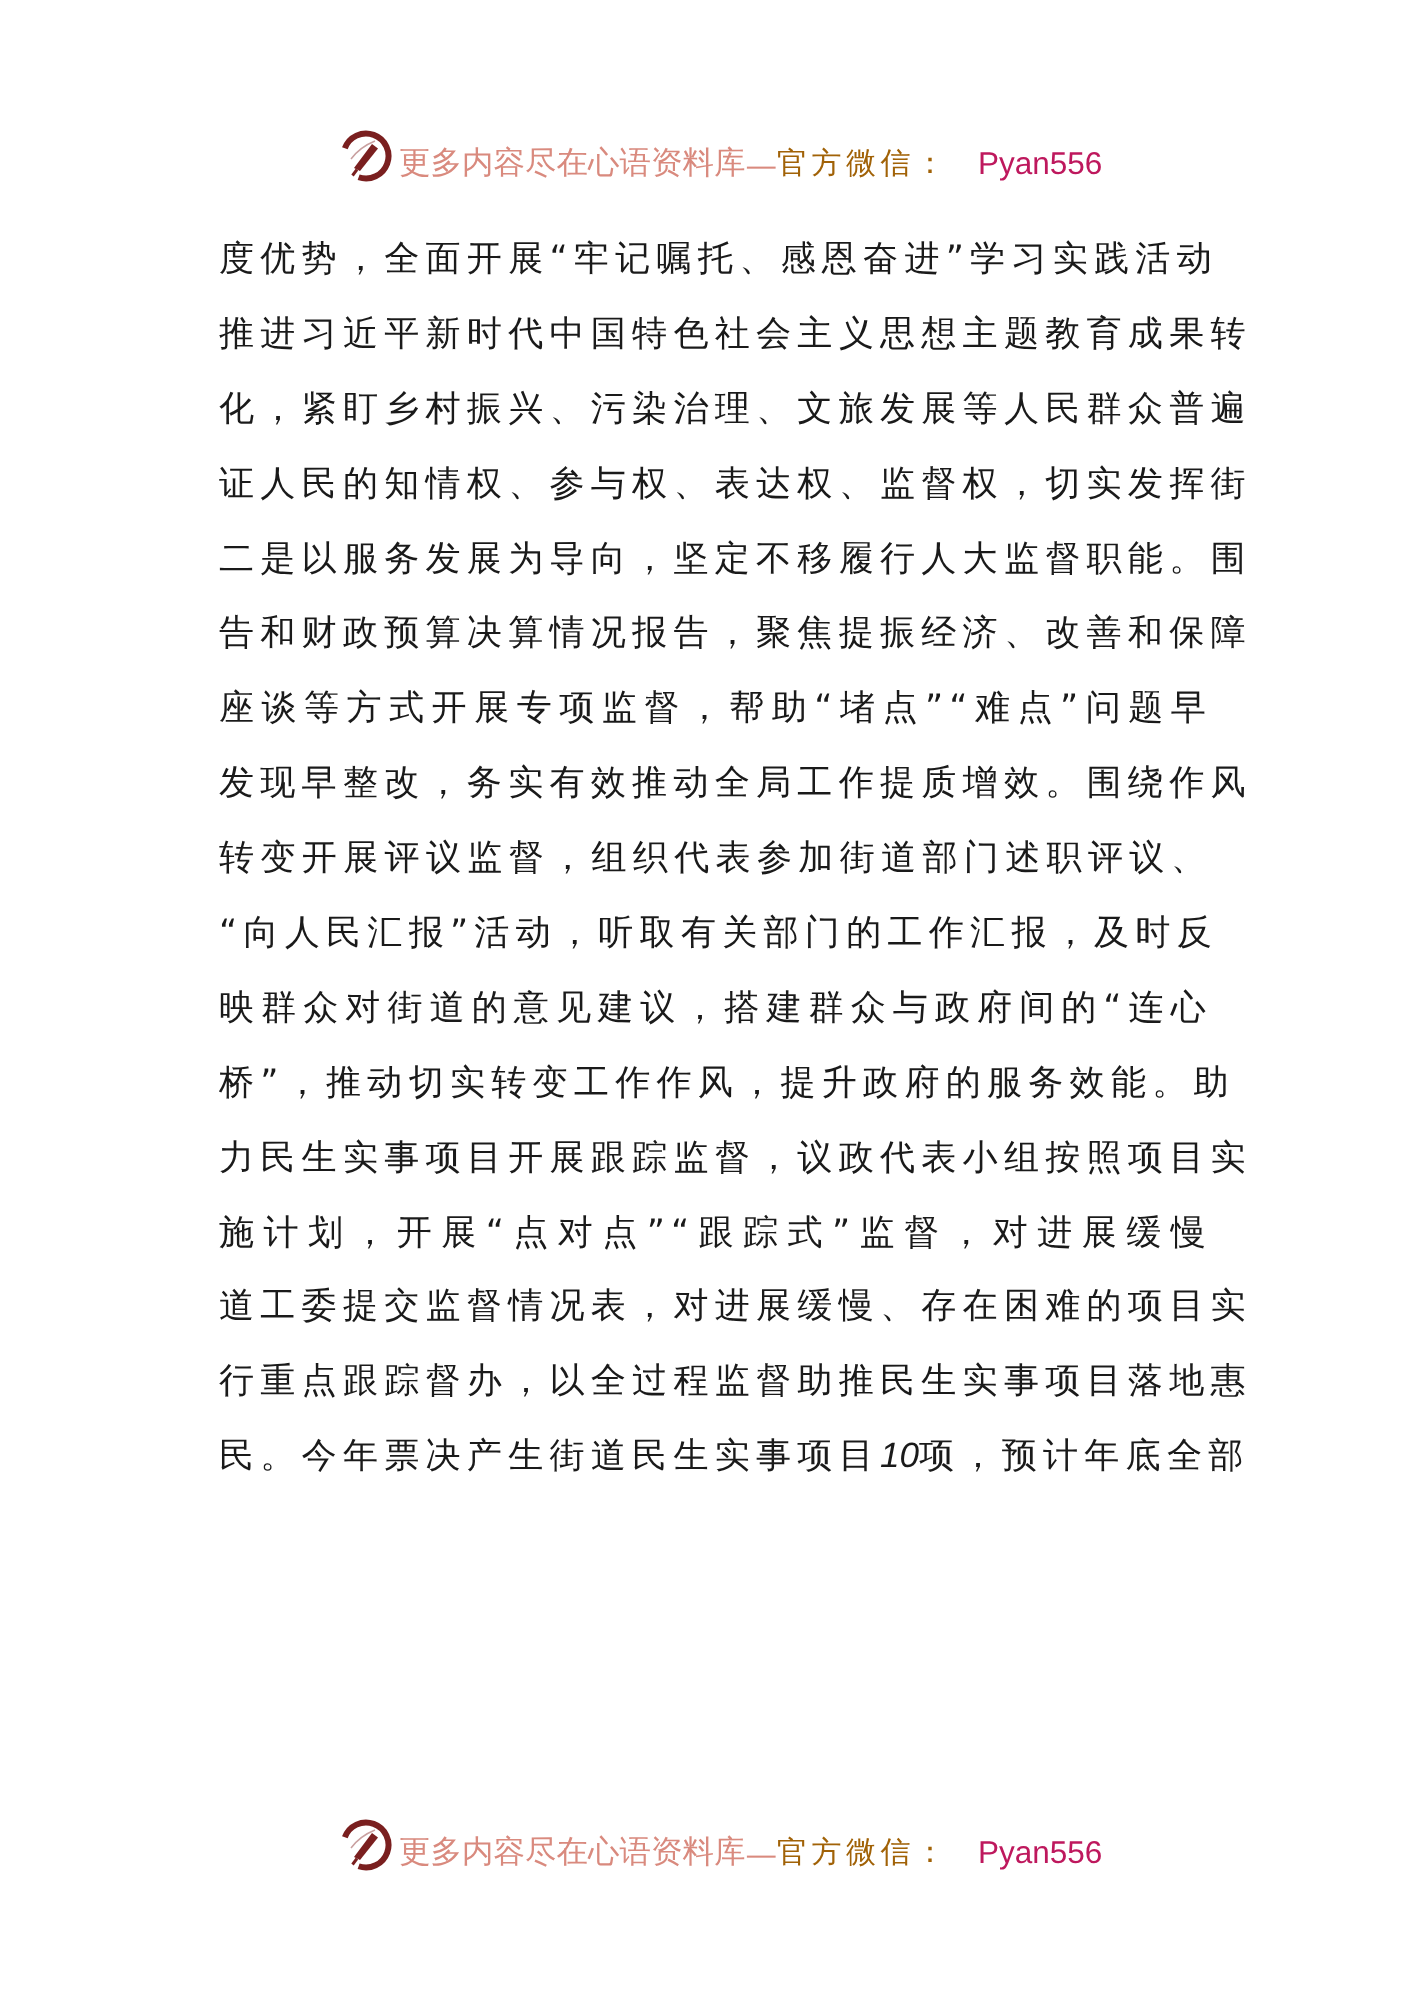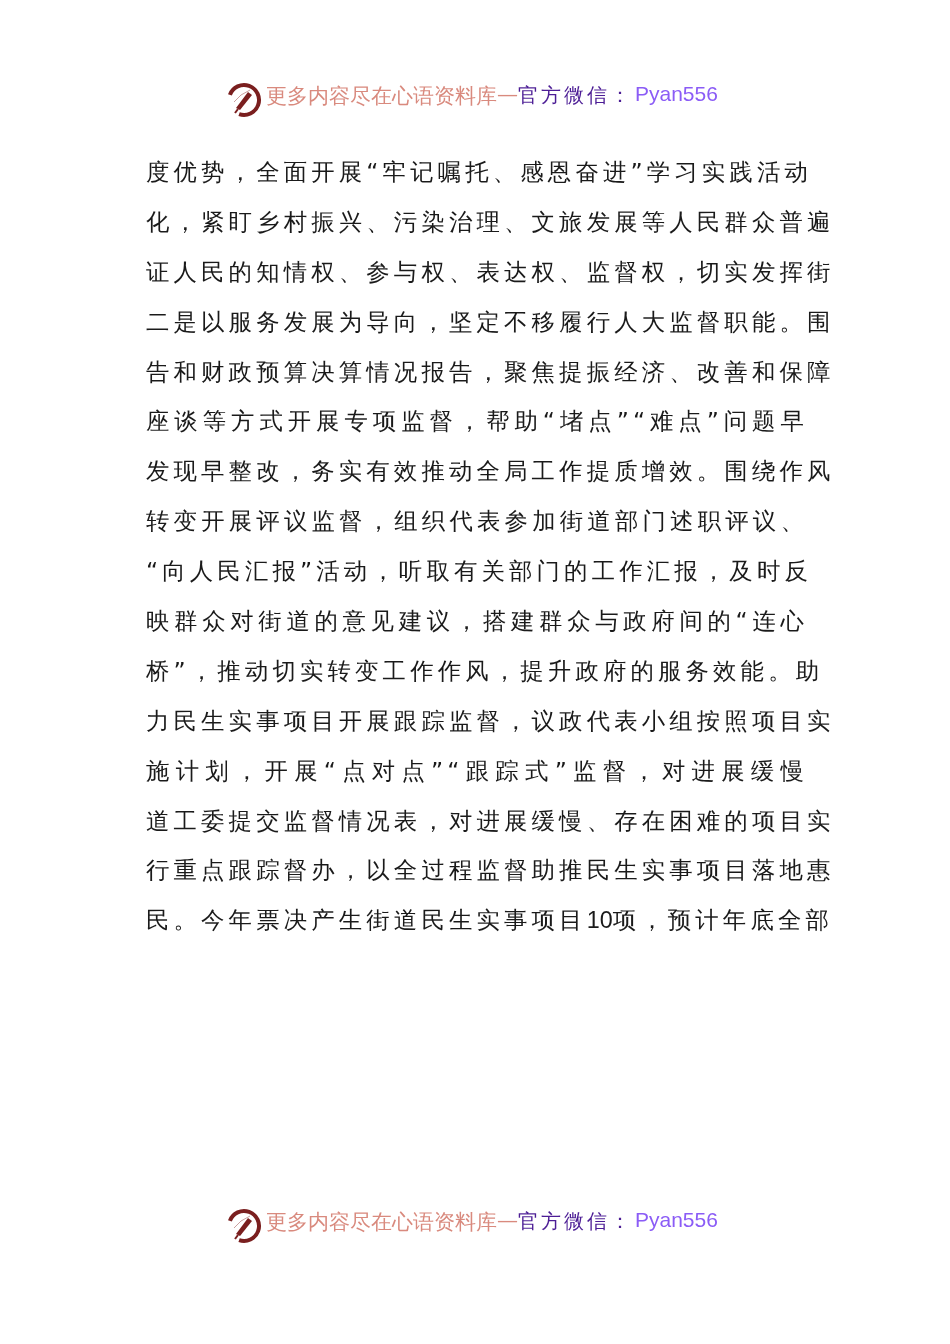--- a/index.html
+++ b/index.html
@@ -1,43 +1,43 @@
 <!DOCTYPE html>
 <html><head>
   <meta charset="utf-8">
   <style>
     html, body { margin: 0; padding: 0; background: #ffffff; }
     body { width: 950px; height: 1344px; position: relative; overflow: hidden; }
     .watermark {
       position: absolute; left: 226px; height: 40px;
-      display: flex; align-items: flex-start;
+      display: flex; align-items: flex-end;
       font-family: "DejaVu Serif", serif;
     }
     .watermark.top { top: 82px; }
     .watermark.bottom { top: 1208px; }
     .logo {
       width: 36px; height: 36px; position: relative; margin-right: 4px;
     }
     .logo svg { width: 36px; height: 36px; display: block; }
     .wm-red { color: #d98a7e; font-size: 21px; letter-spacing: 0px; }
     .wm-dash { color: #d98a7e; font-size: 21px; }
-    .wm-gray { color: #4c1d95; font-size: 20px; letter-spacing: 3px; }
-    .wm-id { color: #8b5cf6; font-size: 21px; font-family: "Liberation Sans", sans-serif; margin-left: 2px; }
+    .wm-gray { color: #a16207; font-size: 20px; letter-spacing: 3px; }
+    .wm-id { color: #be185d; font-size: 21px; font-family: "Liberation Sans", sans-serif; margin-left: 19px; }
     .page-body {
       position: absolute; left: 146px; top: 148px; width: 662px;
       font-family: "DejaVu Sans", sans-serif;
       font-size: 23.4px; color: #1a1a1a;
       line-height: 49.9px;
       letter-spacing: 4.15px;
       text-align: justify;
       text-align-last: justify;
     }
     .line { display: block; white-space: nowrap; height: 49.9px; }
     .line.last { text-align-last: left; }
-    .num { font-family: "Liberation Sans", sans-serif; letter-spacing: 0; }
+    .num { font-family: "Liberation Sans", sans-serif; letter-spacing: 0; font-style: italic; }
   </style>
 </head>
 <body>
 
 <div class="watermark top">
   <span class="logo">
     <svg viewBox="0 0 36 36">
       <circle cx="18" cy="18" r="15" fill="none" stroke="#7a1f1f" stroke-width="4" stroke-dasharray="70 25" transform="rotate(200 18 18)"></circle>
       <path d="M10 26 L22 10 L26 13 L14 28 Z" fill="#7a1f1f"></path>
       <path d="M12 27 L9 31" stroke="#7a1f1f" stroke-width="2"></path>
@@ -45,20 +45,21 @@
     </svg>
   </span>
   <span class="wm-red">更多内容尽在心语资料库</span>
   <span class="wm-dash">—</span>
   <span class="wm-gray">官方微信：</span>
   <span class="wm-id">Pyan556</span>
 </div>
 
 <div class="page-body">
   <span class="line">度优势，全面开展“牢记嘱托、感恩奋进”学习实践活动</span>
+  <span class="line">推进习近平新时代中国特色社会主义思想主题教育成果转</span>
   <span class="line">化，紧盯乡村振兴、污染治理、文旅发展等人民群众普遍</span>
   <span class="line">证人民的知情权、参与权、表达权、监督权，切实发挥街</span>
   <span class="line">二是以服务发展为导向，坚定不移履行人大监督职能。围</span>
   <span class="line">告和财政预算决算情况报告，聚焦提振经济、改善和保障</span>
   <span class="line">座谈等方式开展专项监督，帮助“堵点”“难点”问题早</span>
   <span class="line">发现早整改，务实有效推动全局工作提质增效。围绕作风</span>
   <span class="line">转变开展评议监督，组织代表参加街道部门述职评议、</span>
   <span class="line">“向人民汇报”活动，听取有关部门的工作汇报，及时反</span>
   <span class="line">映群众对街道的意见建议，搭建群众与政府间的“连心</span>
   <span class="line">桥”，推动切实转变工作作风，提升政府的服务效能。助</span>

